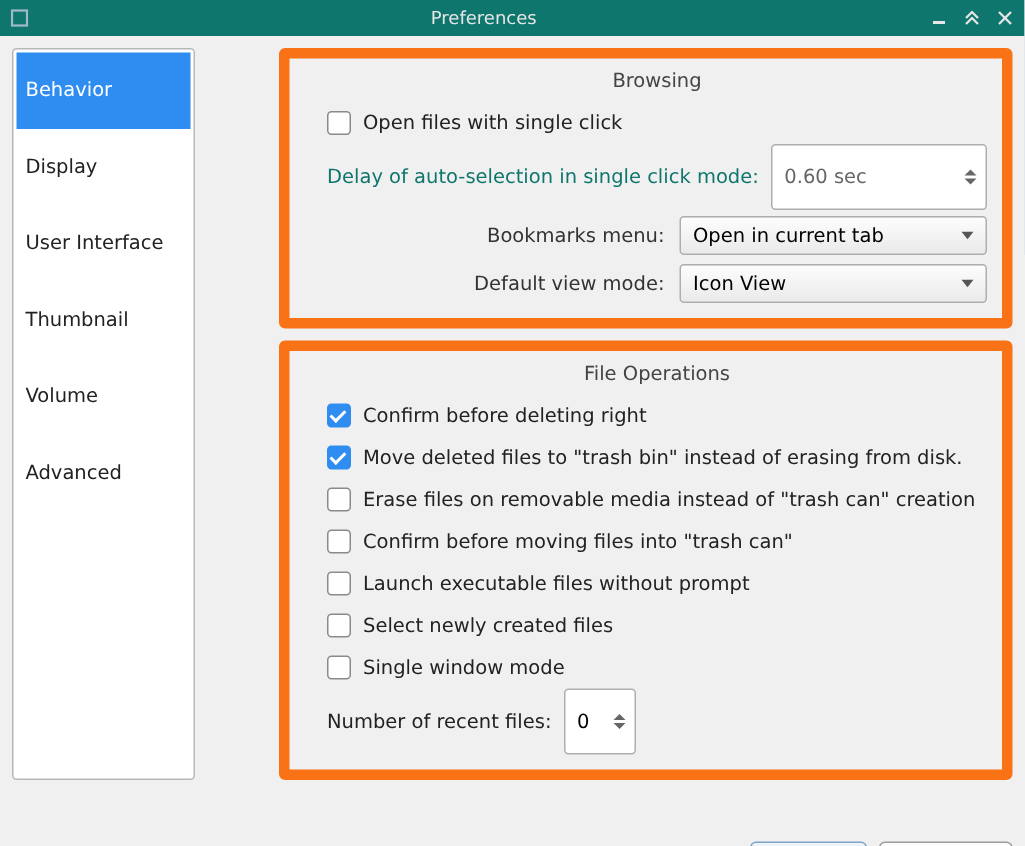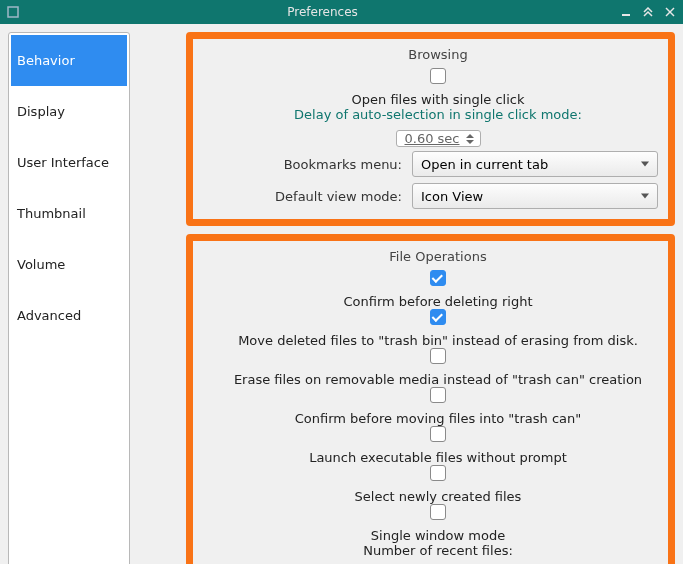--- a/index.html
+++ b/index.html
@@ -58,21 +58,21 @@
   border-radius: 4px;
   background: #f0f0f0;
   padding: 8px 10px 10px 25px;
   margin-left: 48px;
 }
 .panel-title {
   text-align: center;
   color: #444;
   margin-bottom: 6px;
 }
-.row { display:flex; align-items:center; min-height: 28px; gap:8px;flex-direction:column; }
+.row { display:flex; align-items:center; min-height: 28px; gap:8px; }
 .checkbox {
   width: 16px; height: 16px;
   border: 1px solid #8a8a8a;
   border-radius: 3px;
   background: #fff;
   display:inline-flex; align-items:center; justify-content:center;
   flex-shrink: 0;
 }
 .checkbox.checked {
   background: #2f8cf0;
@@ -100,29 +100,28 @@
 .select::after {
   content:"";
   position:absolute; right:8px; top:50%;
   width:0;height:0;
   border-left:4px solid transparent;
   border-right:4px solid transparent;
   border-top:5px solid #555;
   transform: translateY(-50%);
 }
 .spinbox {
-  height: 26px;
+  height: 44px;
   border: 1px solid #aeaeae;
   background:#fff;
   border-radius:3px;
   display:flex; align-items:center;
   padding: 0 20px 0 8px;
   position:relative;
   min-width: 48px;
-  text-decoration: underline;
 }
 .spinbox .arrows {
   position:absolute; right:3px; top:2px; bottom:2px; width:14px;
   display:flex; flex-direction:column; justify-content:center; gap:2px;
 }
 .spinbox .arrows span {
   width:0;height:0;
   border-left:4px solid transparent;
   border-right:4px solid transparent;
   margin:0 auto;
@@ -144,21 +143,21 @@
   display:inline-flex; align-items:center; gap:6px;
   color:#222;
   min-width: 78px;
   justify-content:center;
   margin-top:33px;
 }
 .btn.primary { background: linear-gradient(#eef4fa,#d9e6f2); border-color:#7aa6c9; }
 .ck { width:10px; height:5px; border-left:2px solid #333; border-bottom:2px solid #333; transform: rotate(-45deg); display:inline-block; }
 .xmark::before { content:"✕"; font-size:11px; color:#333; }
 .form-grid { display:grid; grid-template-columns: 1fr auto; column-gap:10px; row-gap:6px; align-items:center; }
-.form-grid .select { width: 246px; }
+.form-grid .select { width: 205px; }
 </style>
 </head>
 <body>
 
 <div class="titlebar">
   <span class="ticon">
     <svg width="12" height="12" viewBox="0 0 12 12">
         <rect x="1" y="1" width="10" height="10" fill="none" stroke="#9fb8c8" stroke-width="1.5"></rect>
       </svg>
   </span>

